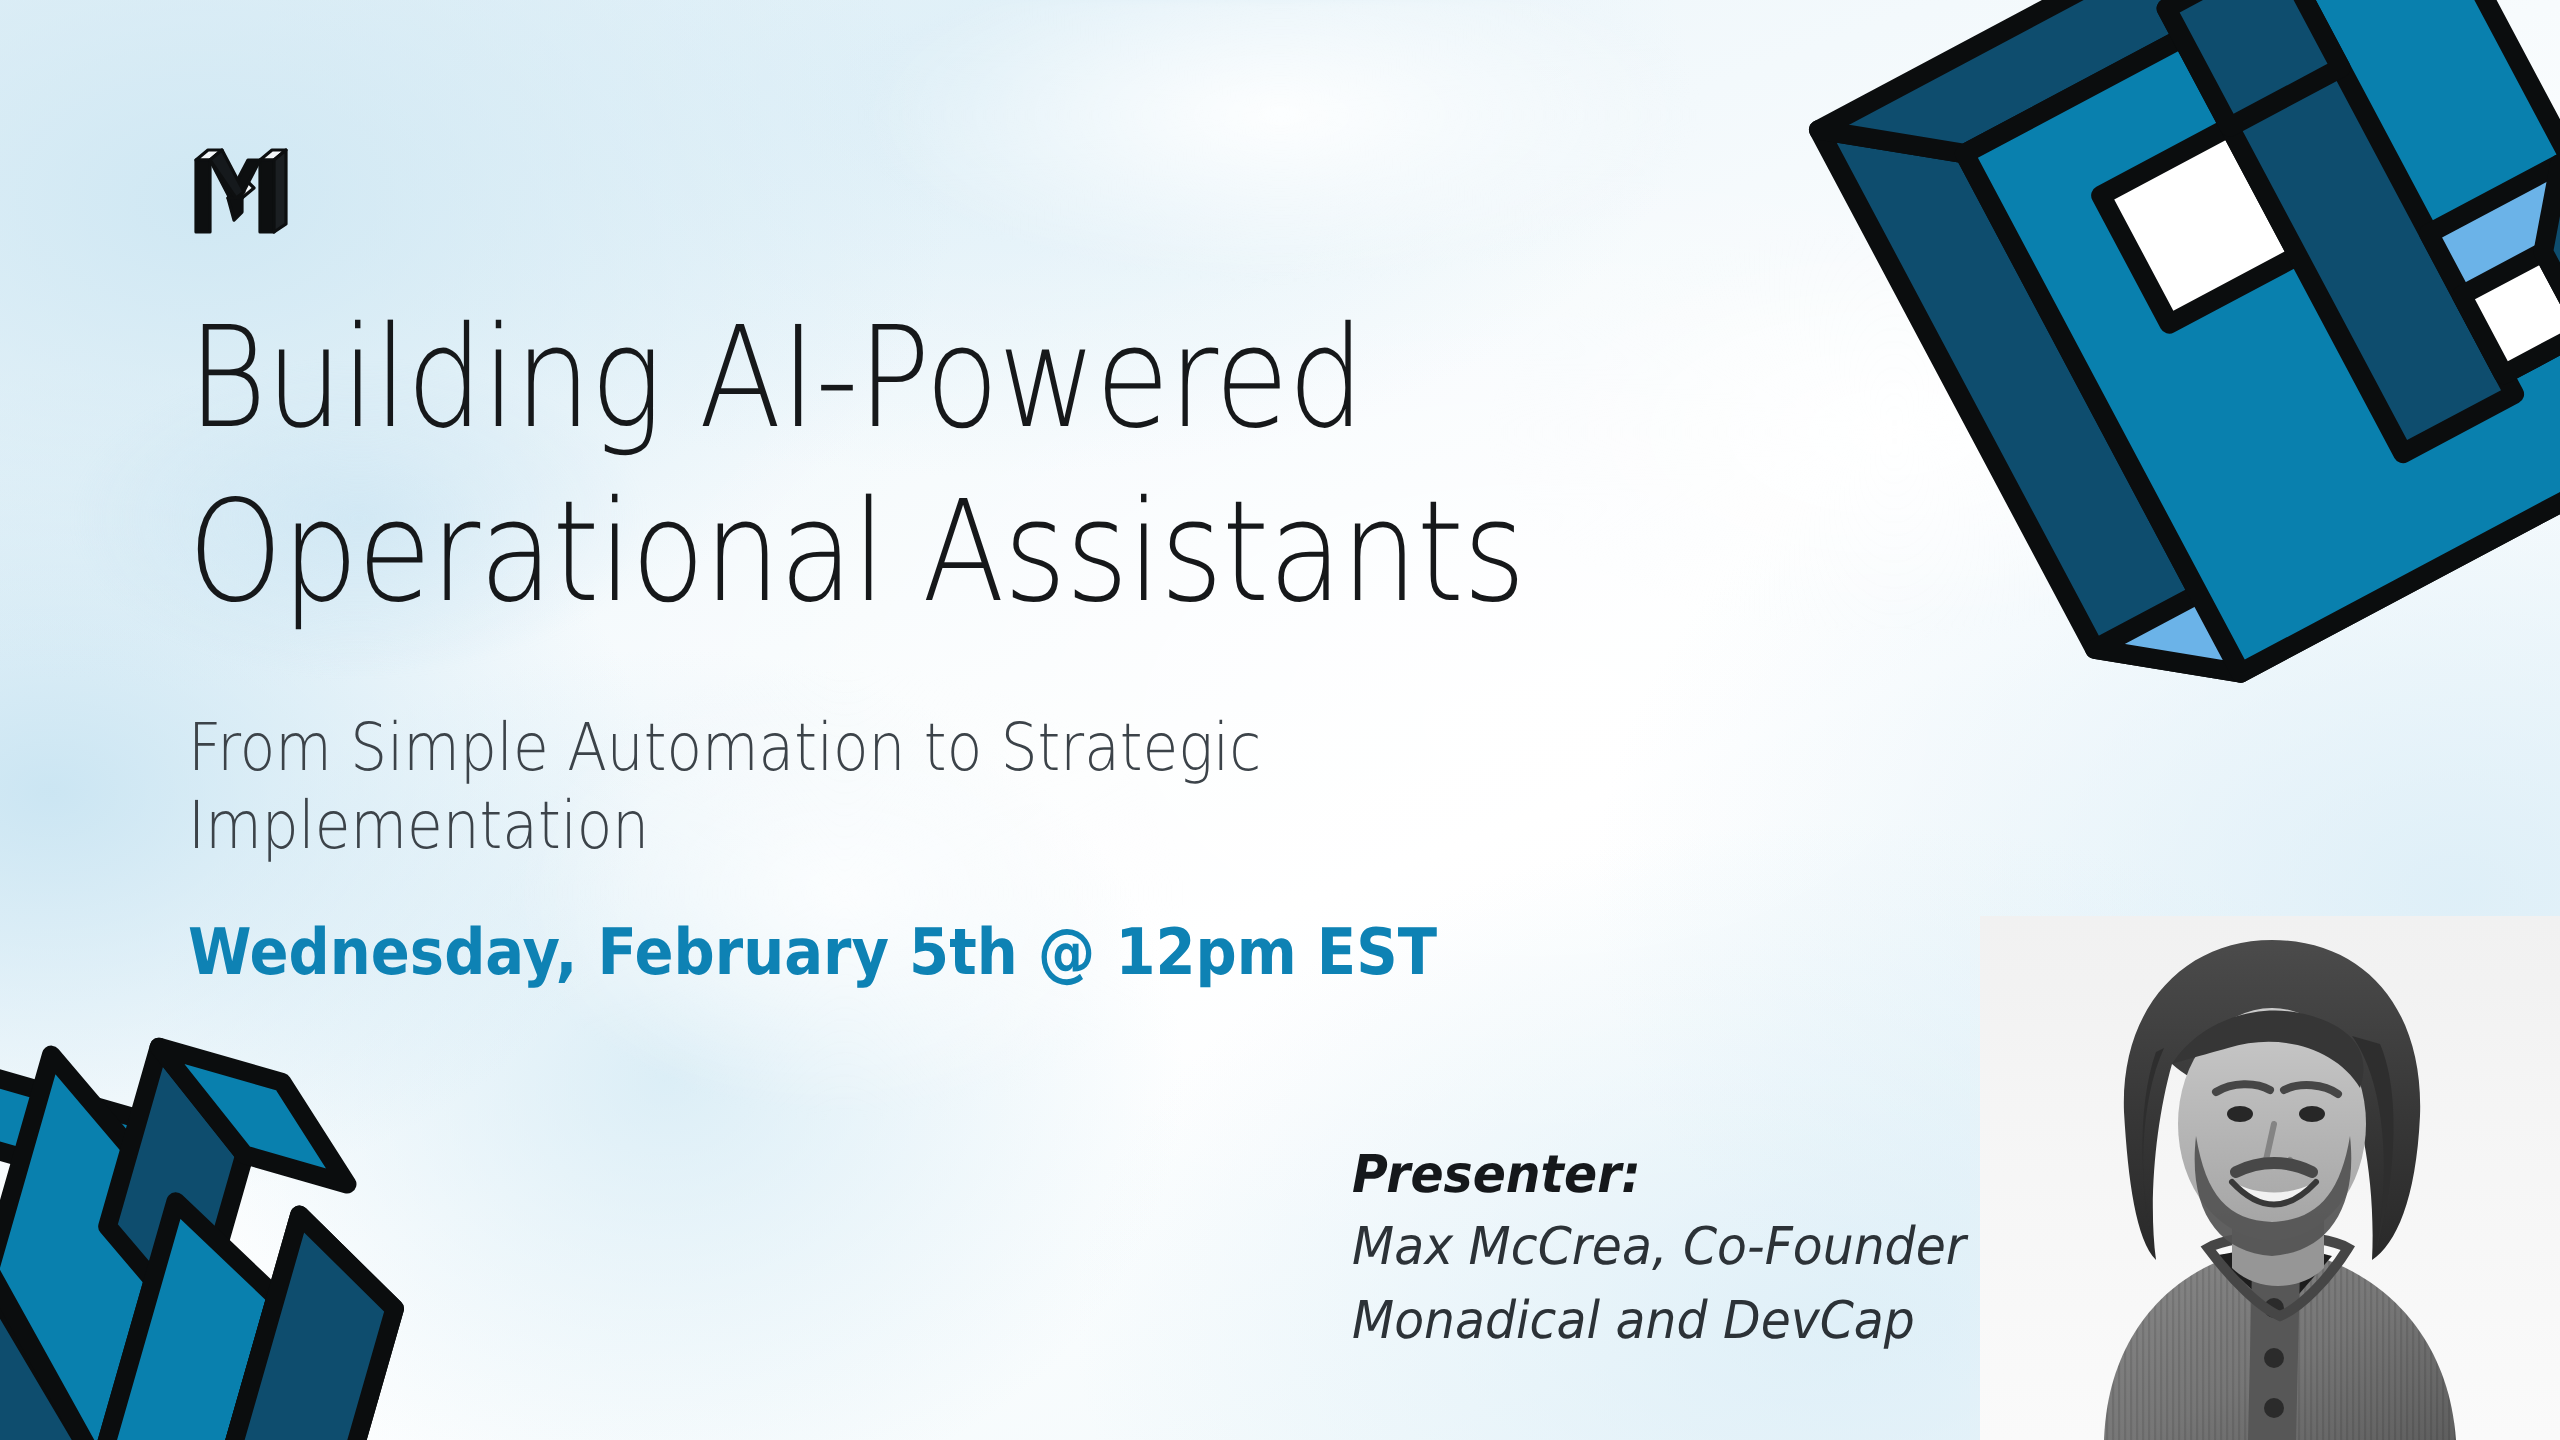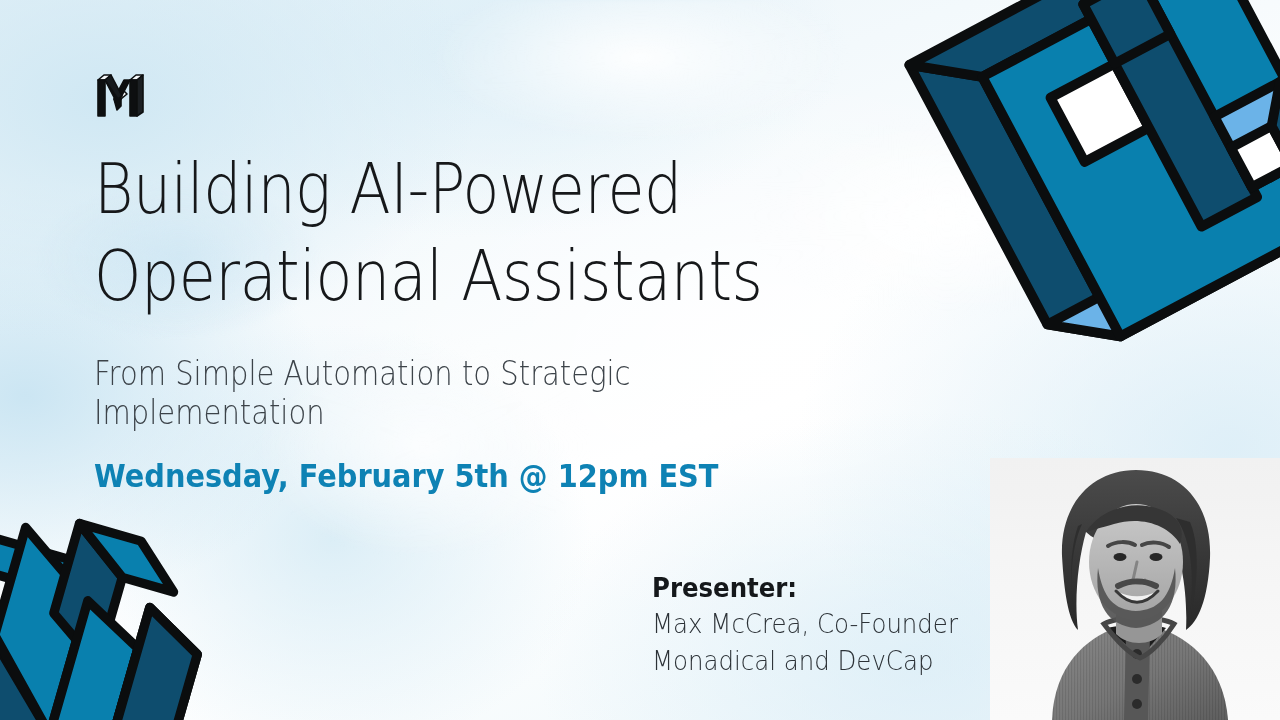--- a/index.html
+++ b/index.html
@@ -110,23 +110,24 @@
     font-size: 32px;
     line-height: 1.2;
     color: #0e82b4;
     transform: scaleX(0.9);
     transform-origin: left center;
   }
 
   
   #presenter-block {
     position: absolute;
-    left: 652px;
+    left: 676px;
     top: 572px;
     width: 360px;
+    font-style: italic;
   }
   #presenter-label {
     margin: 0;
     font-family: "DejaVu Sans", "Liberation Sans", sans-serif;
     font-weight: 700;
     font-size: 26px;
     line-height: 1.28;
     color: #15181b;
     transform: scaleX(0.94);
     transform-origin: left center;

